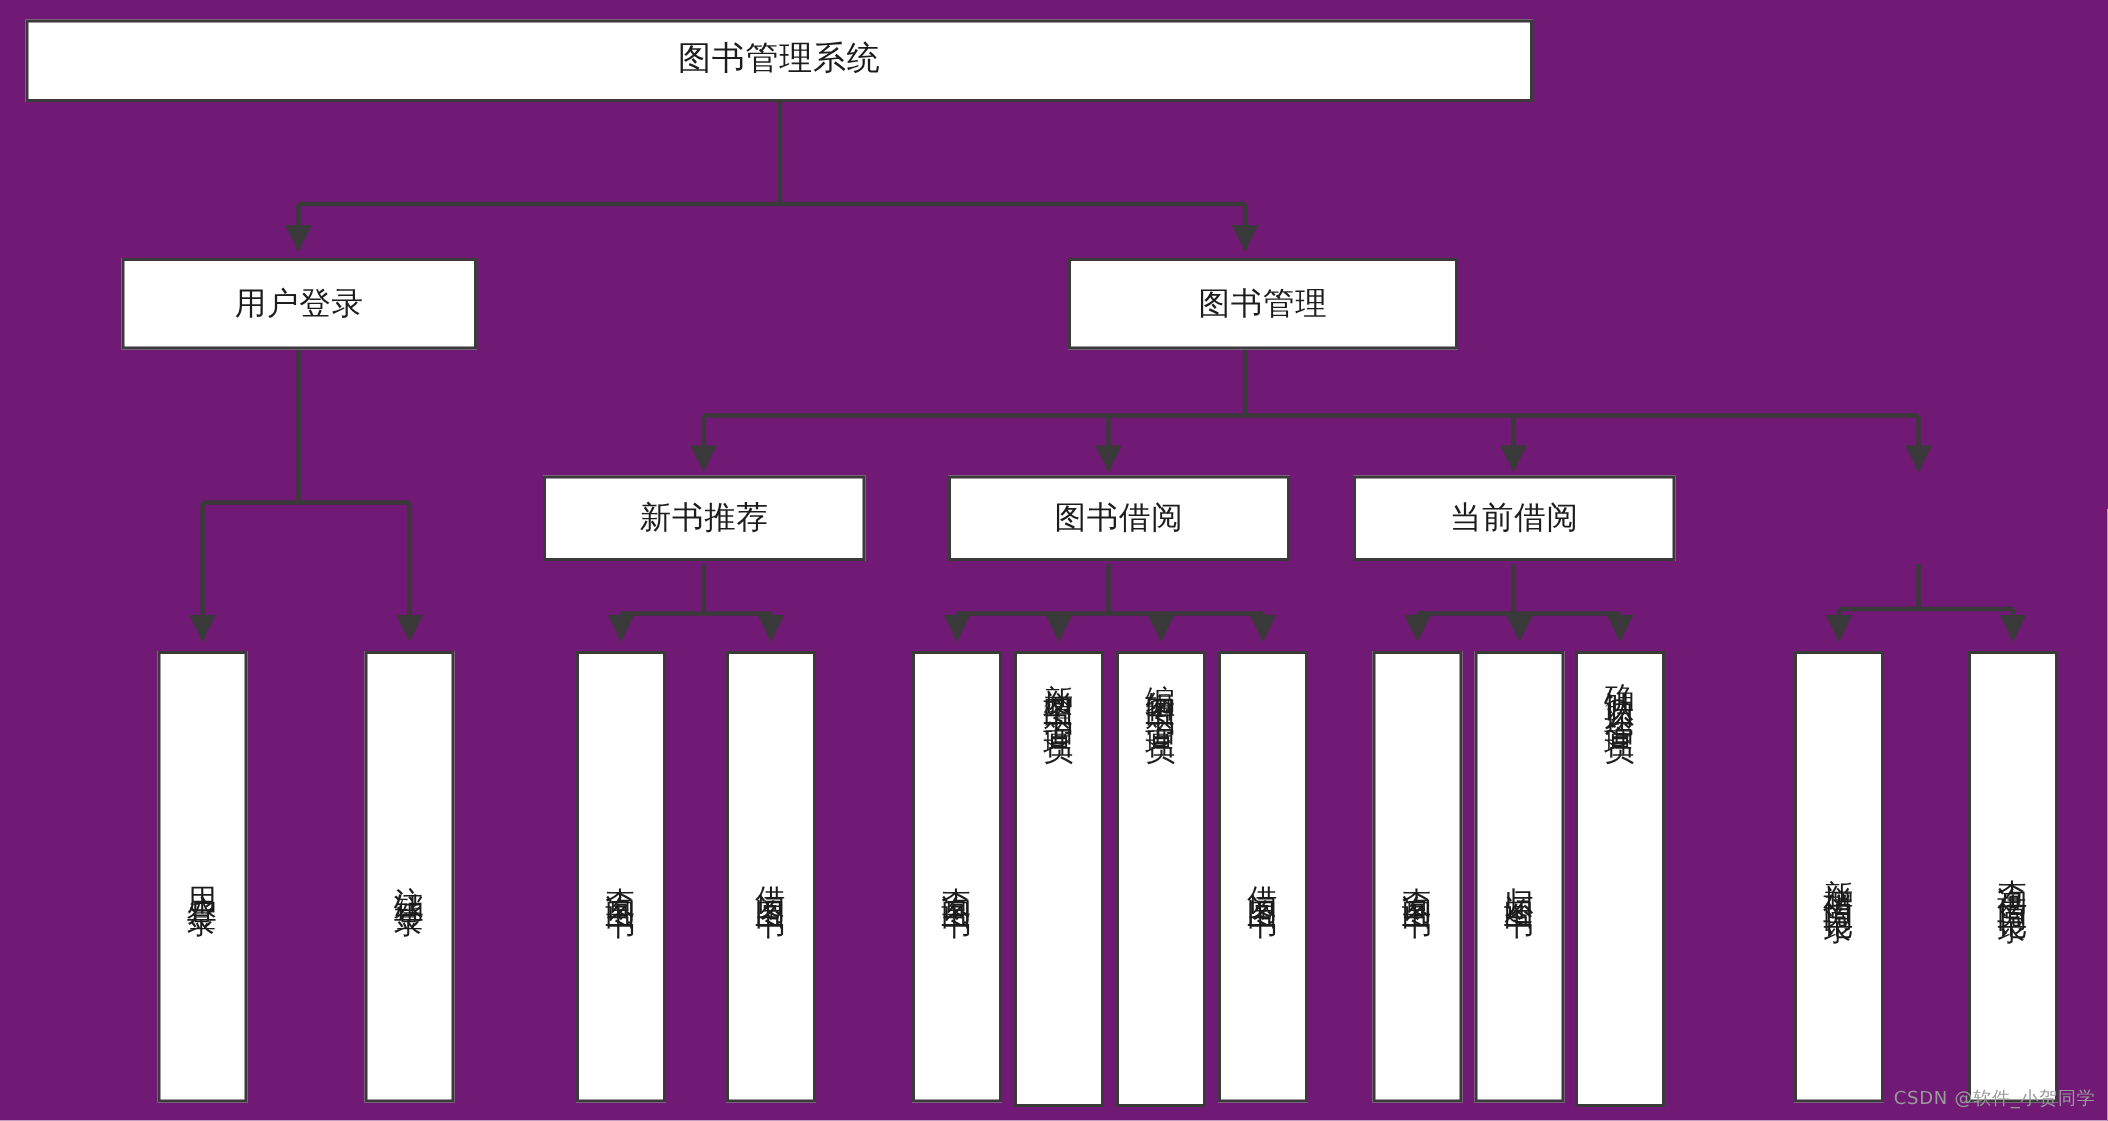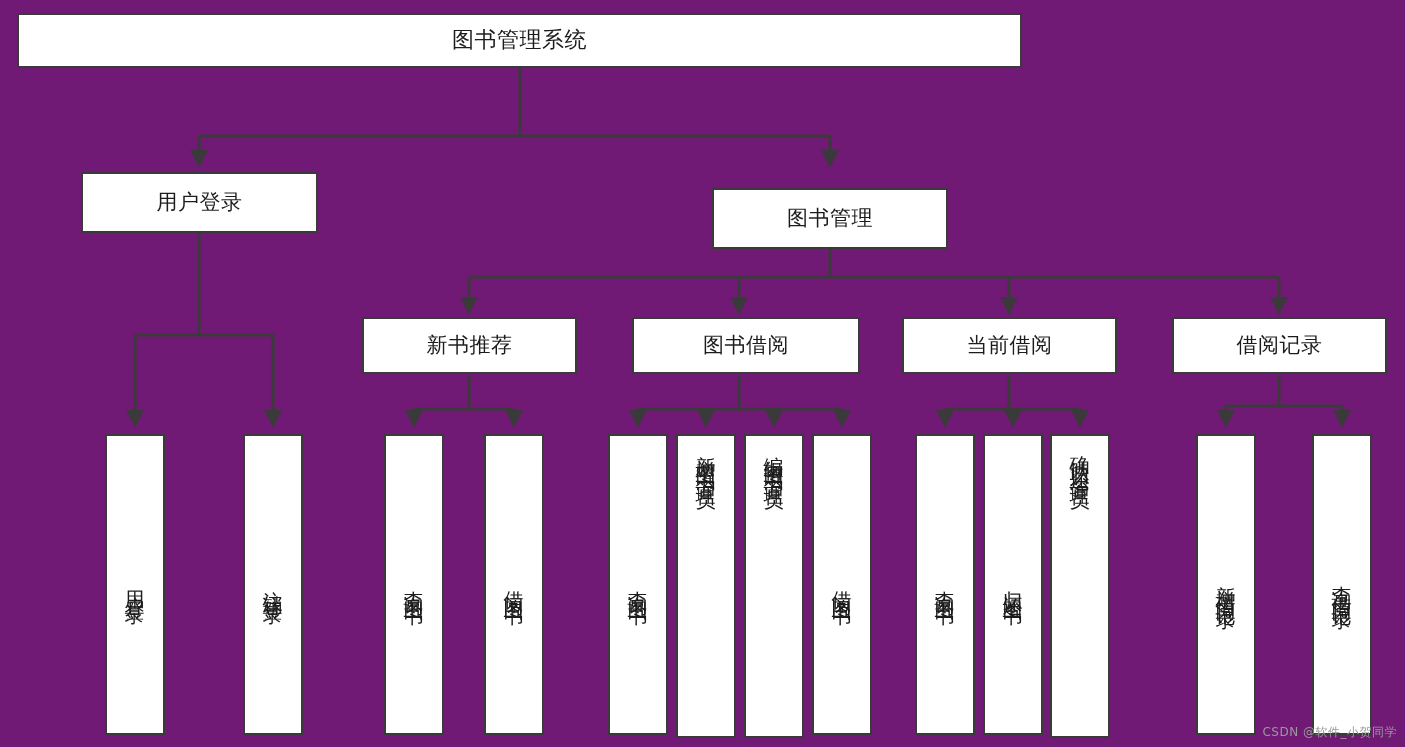--- a/index.html
+++ b/index.html
@@ -136,35 +136,32 @@
     </g>
   </svg>
 
   <div class="node horiz root" style="left:17px; top:13px; width:1005px; height:55px;">
     <span>图书管理系统</span>
   </div>
 
   <div class="node horiz" style="left:81px; top:172px; width:237px; height:61px;">
     <span>用户登录</span>
   </div>
-  <div class="node horiz" style="left:712px; top:188px; width:236px; height:61px;">
+  <div class="node horiz" style="left:712px; top:172px; width:260px; height:61px;">
     <span>图书管理</span>
   </div>
 
   <div class="node horiz" style="left:362px; top:317px; width:215px; height:57px;">
     <span>新书推荐</span>
   </div>
   <div class="node horiz" style="left:632px; top:317px; width:228px; height:57px;">
     <span>图书借阅</span>
   </div>
   <div class="node horiz" style="left:902px; top:317px; width:215px; height:57px;text-align:right;">
     <span>当前借阅</span>
-  </div>
-  <div class="node horiz" style="left:1172px; top:317px; width:215px; height:57px;">
-    <span>借阅记录</span>
   </div>
 
   <div class="node leaf" style="left:105px; top:434px; width:60px; height:301px;">
     <span class="leaf-inner">
       <span class="vtext">用户登录</span>
     </span>
   </div>
   <div class="node leaf" style="left:243px; top:434px; width:60px; height:301px;">
     <span class="leaf-inner">
       <span class="vtext">注销登录</span>

